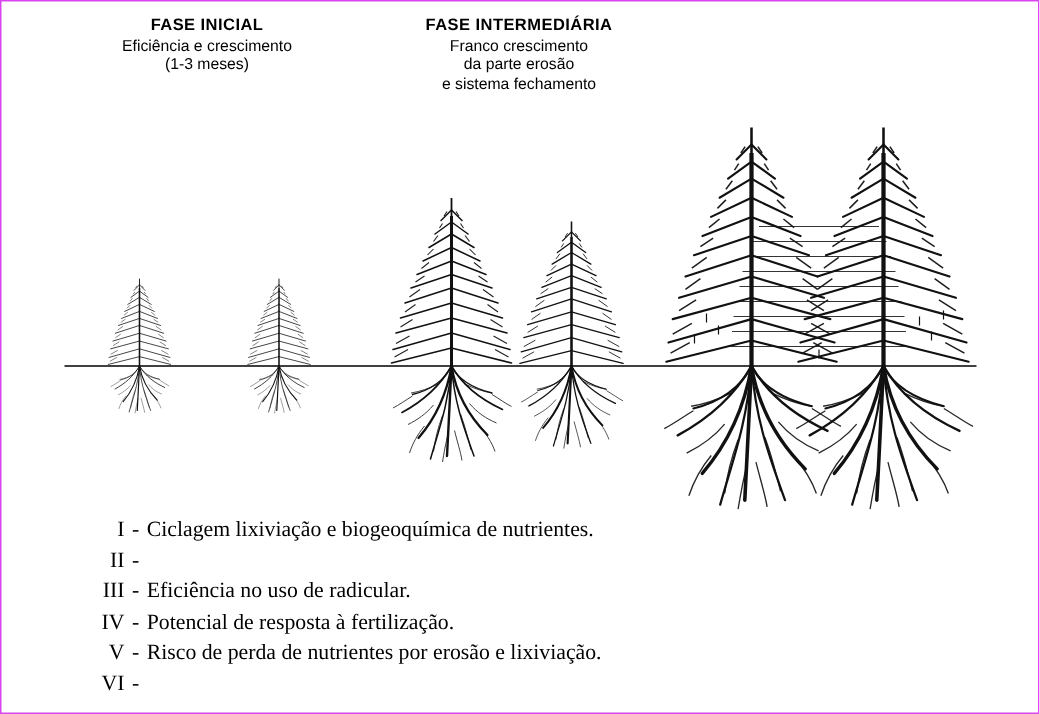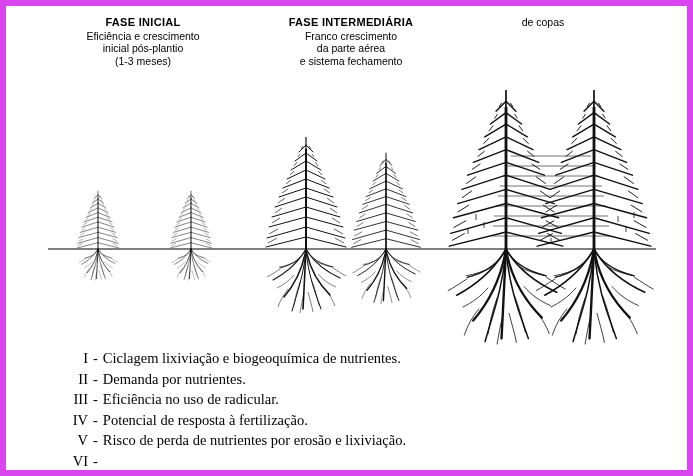--- a/index.html
+++ b/index.html
@@ -8,21 +8,21 @@
     background: #ffffff;
   }
   body {
     font-family: "Liberation Serif", serif;
   }
   #page {
     position: relative;
     width: 693px;
     height: 476px;
     background: #ffffff;
-    border: 6px solid #d946ef;
+    border: 1px solid #d946ef;
     box-sizing: border-box;
     overflow: hidden;
   }
 
   
   .phase-header {
     position: absolute;
     text-align: center;
     line-height: 1.18;
     color: #000;
@@ -82,33 +82,31 @@
   }
 </style>
 </head>
 <body>
 
 <div id="page">
 
   <div class="phase-header" id="header-inicial">
     <span class="phase-title">FASE INICIAL</span>
     <span class="phase-sub">Eficiência e crescimento</span>
-    <span class="phase-sub">inicial pós-plantio</span>
     <span class="phase-sub">(1-3 meses)</span>
   </div>
 
   <div class="phase-header" id="header-interm">
     <span class="phase-title">FASE INTERMEDIÁRIA</span>
     <span class="phase-sub">Franco crescimento</span>
-    <span class="phase-sub">da parte aérea</span>
+    <span class="phase-sub">da parte erosão</span>
     <span class="phase-sub">e sistema fechamento</span>
   </div>
 
   <div class="phase-header" id="header-final">
-    <span class="phase-sub">de copas</span>
   </div>
 
   <div id="figure">
     <svg width="691" height="340" viewBox="0 0 691 340" xmlns="http://www.w3.org/2000/svg">
       <defs>
 
         <g id="conifer">
 
           <line x1="0" y1="0" x2="0" y2="-100" stroke="#111" stroke-width="2"></line>
 
@@ -255,21 +253,20 @@
 
   <div id="legend">
     <div class="legend-row">
       <span class="legend-num">I</span>
       <span class="legend-dash">-</span>
       <span class="legend-text">Ciclagem lixiviação e biogeoquímica de nutrientes.</span>
     </div>
     <div class="legend-row">
       <span class="legend-num">II</span>
       <span class="legend-dash">-</span>
-      <span class="legend-text">Demanda por nutrientes.</span>
     </div>
     <div class="legend-row">
       <span class="legend-num">III</span>
       <span class="legend-dash">-</span>
       <span class="legend-text">Eficiência no uso de radicular.</span>
     </div>
     <div class="legend-row">
       <span class="legend-num">IV</span>
       <span class="legend-dash">-</span>
       <span class="legend-text">Potencial de resposta à fertilização.</span>

